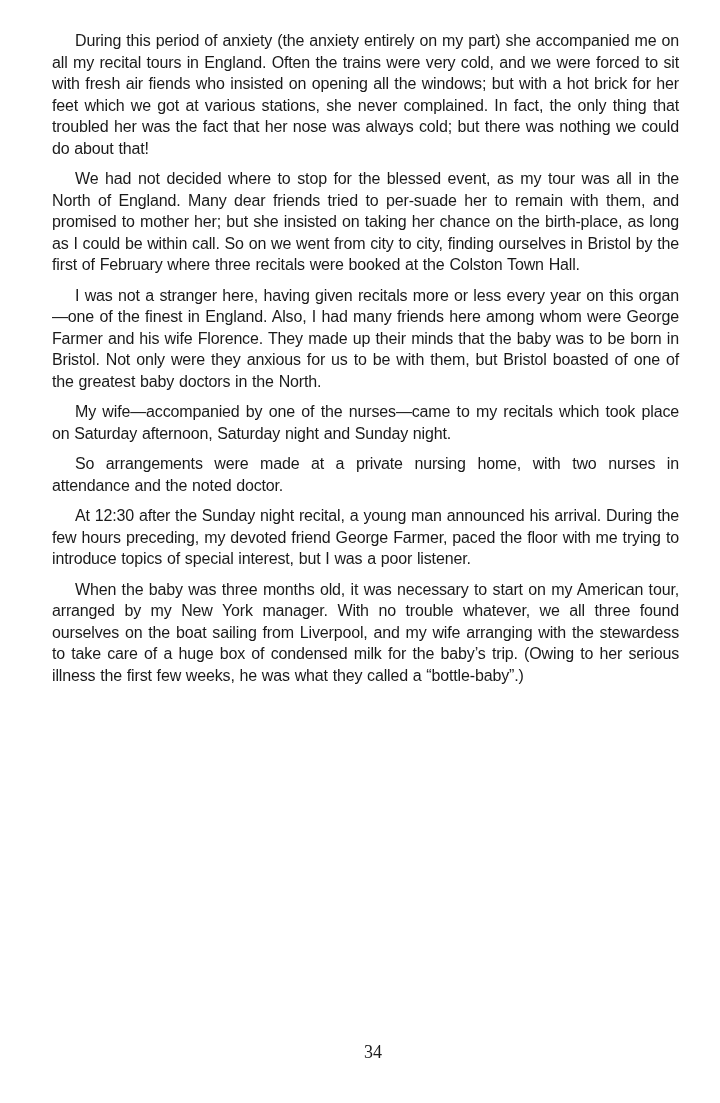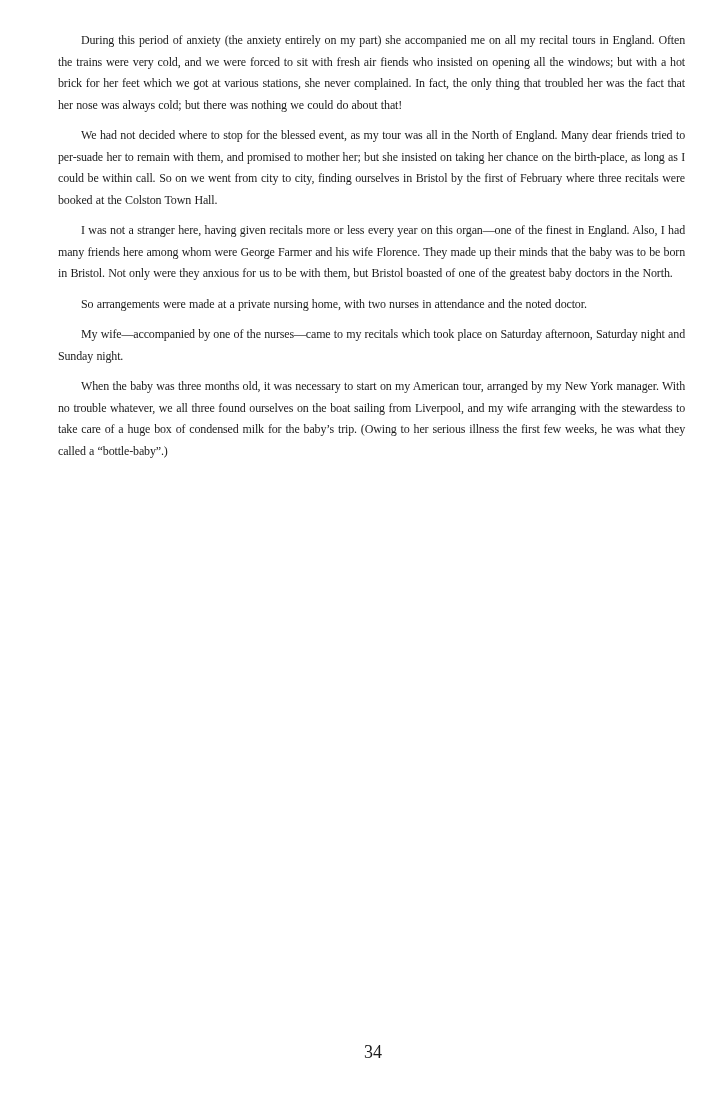--- a/index.html
+++ b/index.html
@@ -9,25 +9,25 @@
     }
     body {
       width: 720px;
       height: 1103px;
       overflow: hidden;
       position: relative;
       color: #1a1a1a;
     }
     .page {
       position: absolute;
-      left: 58px;
+      left: 52px;
       top: 30px;
       width: 627px;
-      font-family: Liberation Serif, serif;
-      font-size: 12px;
+      font-family: Liberation Sans, sans-serif;
+      font-size: 16px;
       line-height: 21.5px;
       letter-spacing: -0.15px;
       word-spacing: 0.5px;
     }
     .para {
       margin: 0 0 9px 0;
       text-indent: 23px;
       text-align: justify;
       text-align-last: left;
       hyphens: manual;
@@ -46,18 +46,19 @@
       color: #1a1a1a;
     }
   </style>
 </head>
 <body>
 
 <div class="page">
   <p class="para">During this period of anxiety (the anxiety entirely on my part) she accompanied me on all my recital tours in England.  Often the trains were very cold, and we were forced to sit with fresh air fiends who insisted on opening all the windows; but with a hot brick for her feet which we got at various stations, she never complained.  In fact, the only thing that troubled her was the fact that her nose was always cold; but there was nothing we could do about that!</p>
   <p class="para">We had not decided where to stop for the blessed event, as my tour was all in the North of England.  Many dear friends tried to per-suade her to remain with them, and promised to mother her; but she insisted on taking her chance on the birth-place, as long as I could be within call.  So on we went from city to city, finding ourselves in Bristol by the first of February where three recitals were booked at the Colston Town Hall.</p>
   <p class="para">I was not a stranger here, having given recitals more or less every year on this organ—one of the finest in England.  Also, I had many friends here among whom were George Farmer and his wife Florence. They made up their minds that the baby was to be born in Bristol. Not only were they anxious for us to be with them, but Bristol boasted of one of the greatest baby doctors in the North.</p>
+  <p class="para">My wife—accompanied by one of the nurses—came to my recitals which took place on Saturday afternoon, Saturday night and Sunday night.</p>
   <p class="para">So arrangements were made at a private nursing home, with two nurses in attendance and the noted doctor.</p>
-  <p class="para">My wife—accompanied by one of the nurses—came to my recitals which took place on Saturday afternoon, Saturday night and Sunday night.</p>
+  <p class="para">At 12:30 after the Sunday night recital, a young man announced his arrival.  During the few hours preceding, my devoted friend George Farmer, paced the floor with me trying to introduce topics of special interest, but I was a poor listener.</p>
   <p class="para">When the baby was three months old, it was necessary to start on my American tour, arranged by my New York manager.  With no trouble whatever, we all three found ourselves on the boat sailing from Liverpool, and my wife arranging with the stewardess to take care of a huge box of condensed milk for the baby’s trip.  (Owing to her serious illness the first few weeks, he was what they called a “bottle-baby”.)</p>
 </div>
 
 <div class="page-number">34</div>
 
 </body></html>

